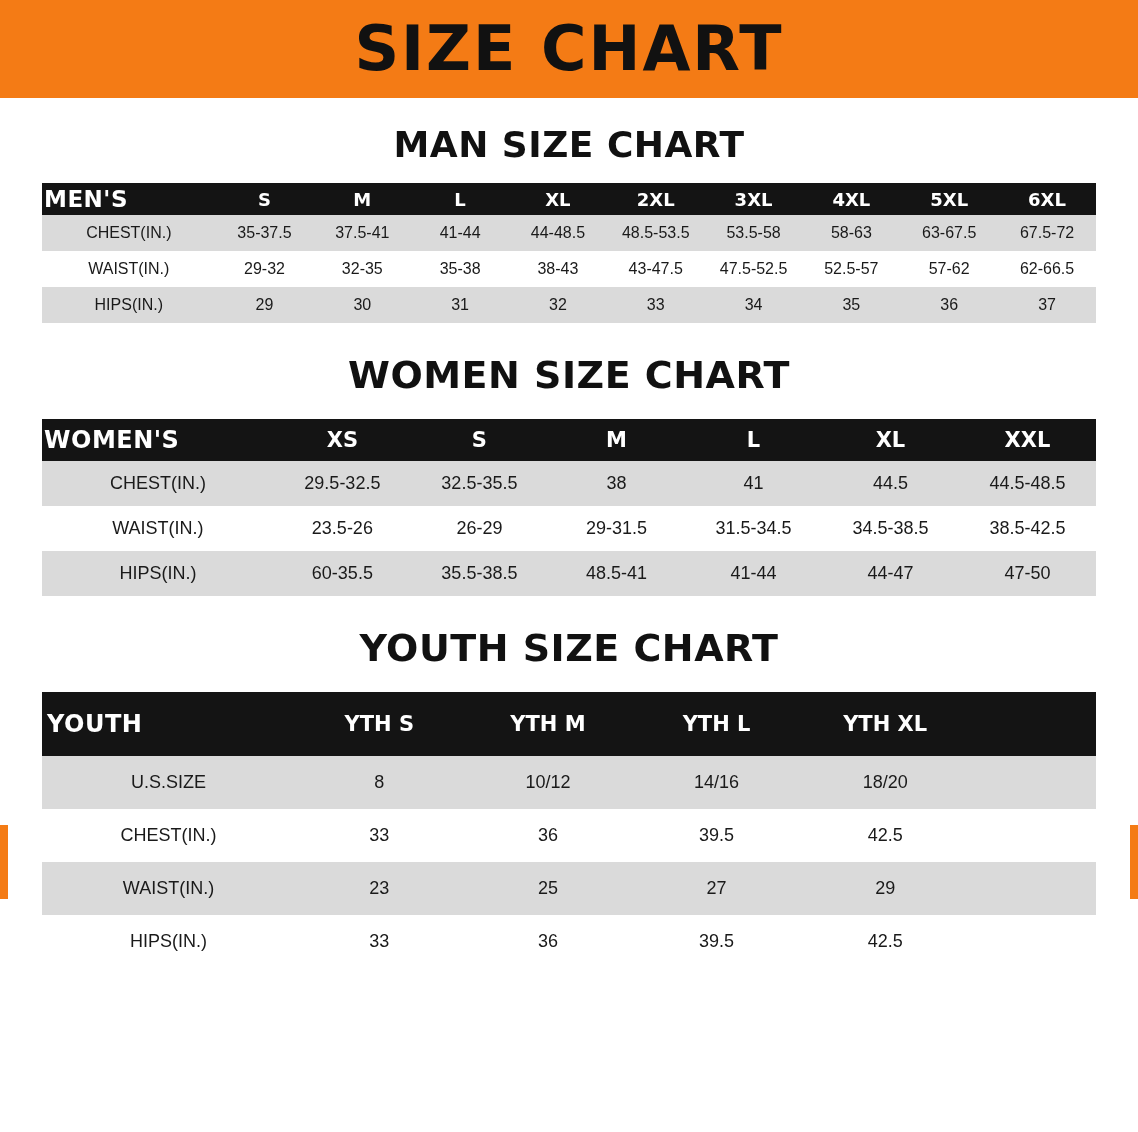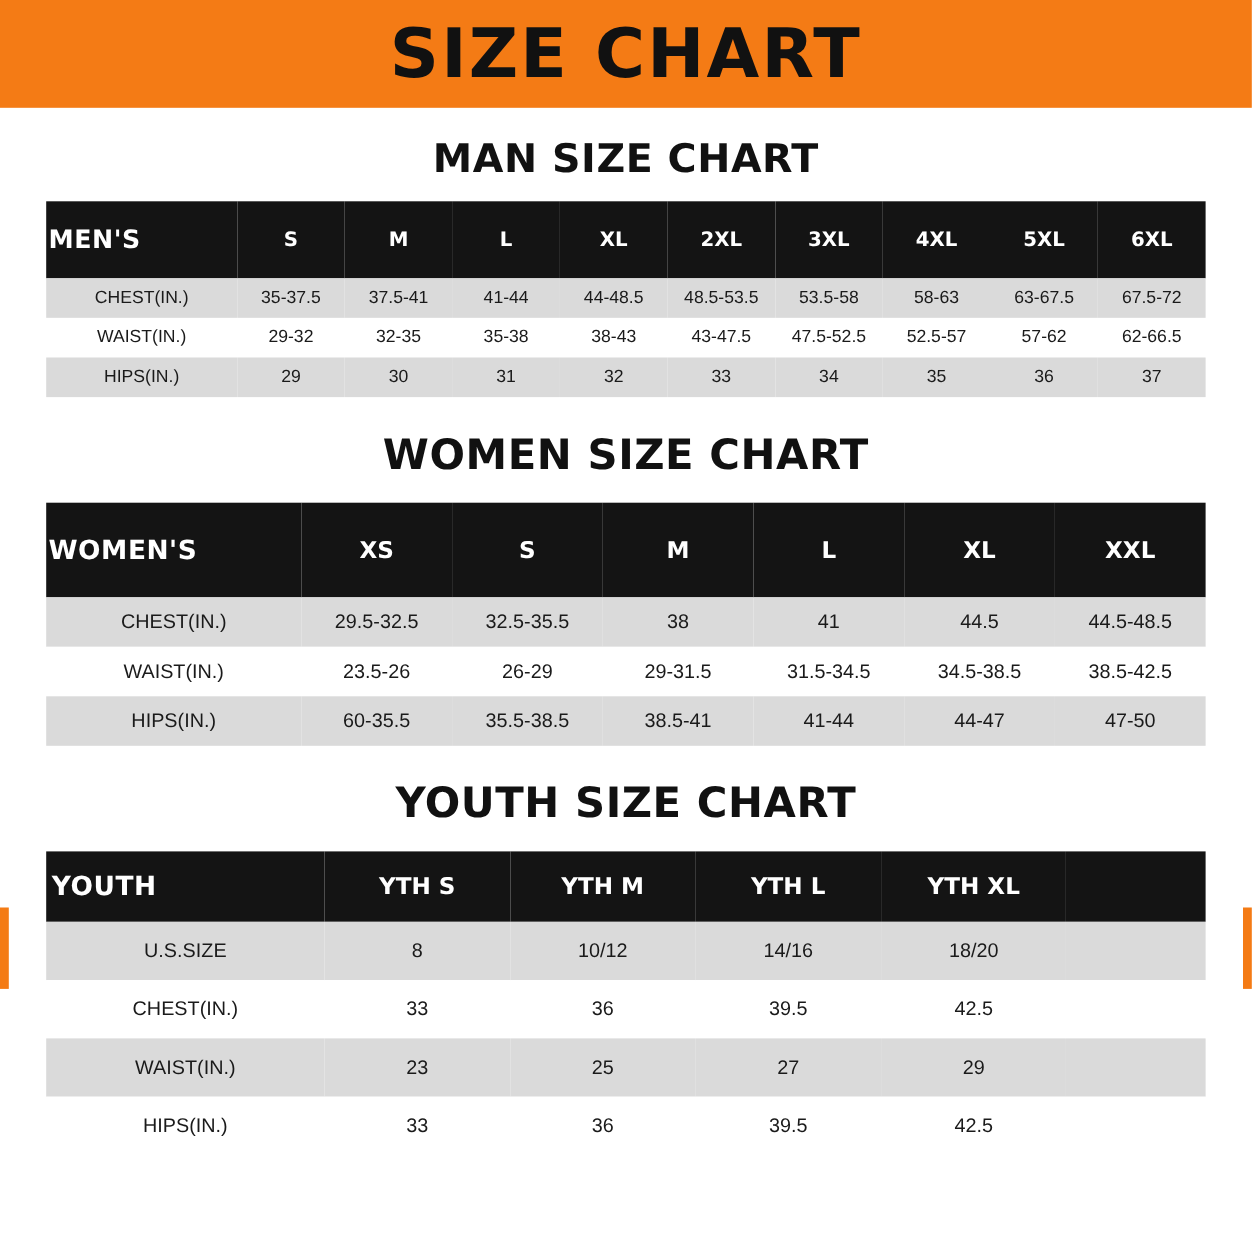--- a/index.html
+++ b/index.html
@@ -91,27 +91,27 @@
     padding: 8px 2px;
   }
   table.size-table tbody td.rowhead {
     text-align: center;
     font-size: 18px;
   }
   tr.shade td { background: #dadada; }
   tr.plain td { background: #ffffff; }
 
   
-  #men-table thead th { font-size: 18px; padding: 22px 2px; margin-top: 38px; }
+  #men-table thead th { font-size: 18px; padding: 3px 2px; margin-top: 38px; }
   #men-table thead th.rowhead { font-size: 23px; }
   #men-table tbody td { font-size: 16px; padding: 9px 2px; }
   #men-table tbody td.rowhead { font-size: 16px; }
 
   
-  #women-table thead th { font-size: 21px; padding: 29px 2px; }
+  #women-table thead th { font-size: 21px; padding: 7px 2px; }
   #women-table thead th.rowhead { font-size: 24px; }
   #women-table tbody td { font-size: 18px; padding: 12px 2px; }
   #women-table tbody td.rowhead { font-size: 18px; }
 
   
   #youth-table thead th { font-size: 21px; padding: 18px 5px; }
   #youth-table thead th.rowhead { font-size: 24px; }
   #youth-table tbody td { font-size: 18px; padding: 16px 2px; }
   #youth-table tbody td.rowhead { font-size: 18px; }
 
@@ -252,21 +252,21 @@
           <td>26-29</td>
           <td>29-31.5</td>
           <td>31.5-34.5</td>
           <td>34.5-38.5</td>
           <td>38.5-42.5</td>
         </tr>
         <tr class="shade">
           <td class="rowhead">HIPS(IN.)</td>
           <td>60-35.5</td>
           <td>35.5-38.5</td>
-          <td>38.5-41</td>
+          <td>48.5-41</td>
           <td>41-44</td>
           <td>44-47</td>
           <td>47-50</td>
         </tr>
       </tbody>
     </table>
   </div>
 
   <div class="section-title youth">YOUTH SIZE CHART</div>
   <div class="table-wrap">

